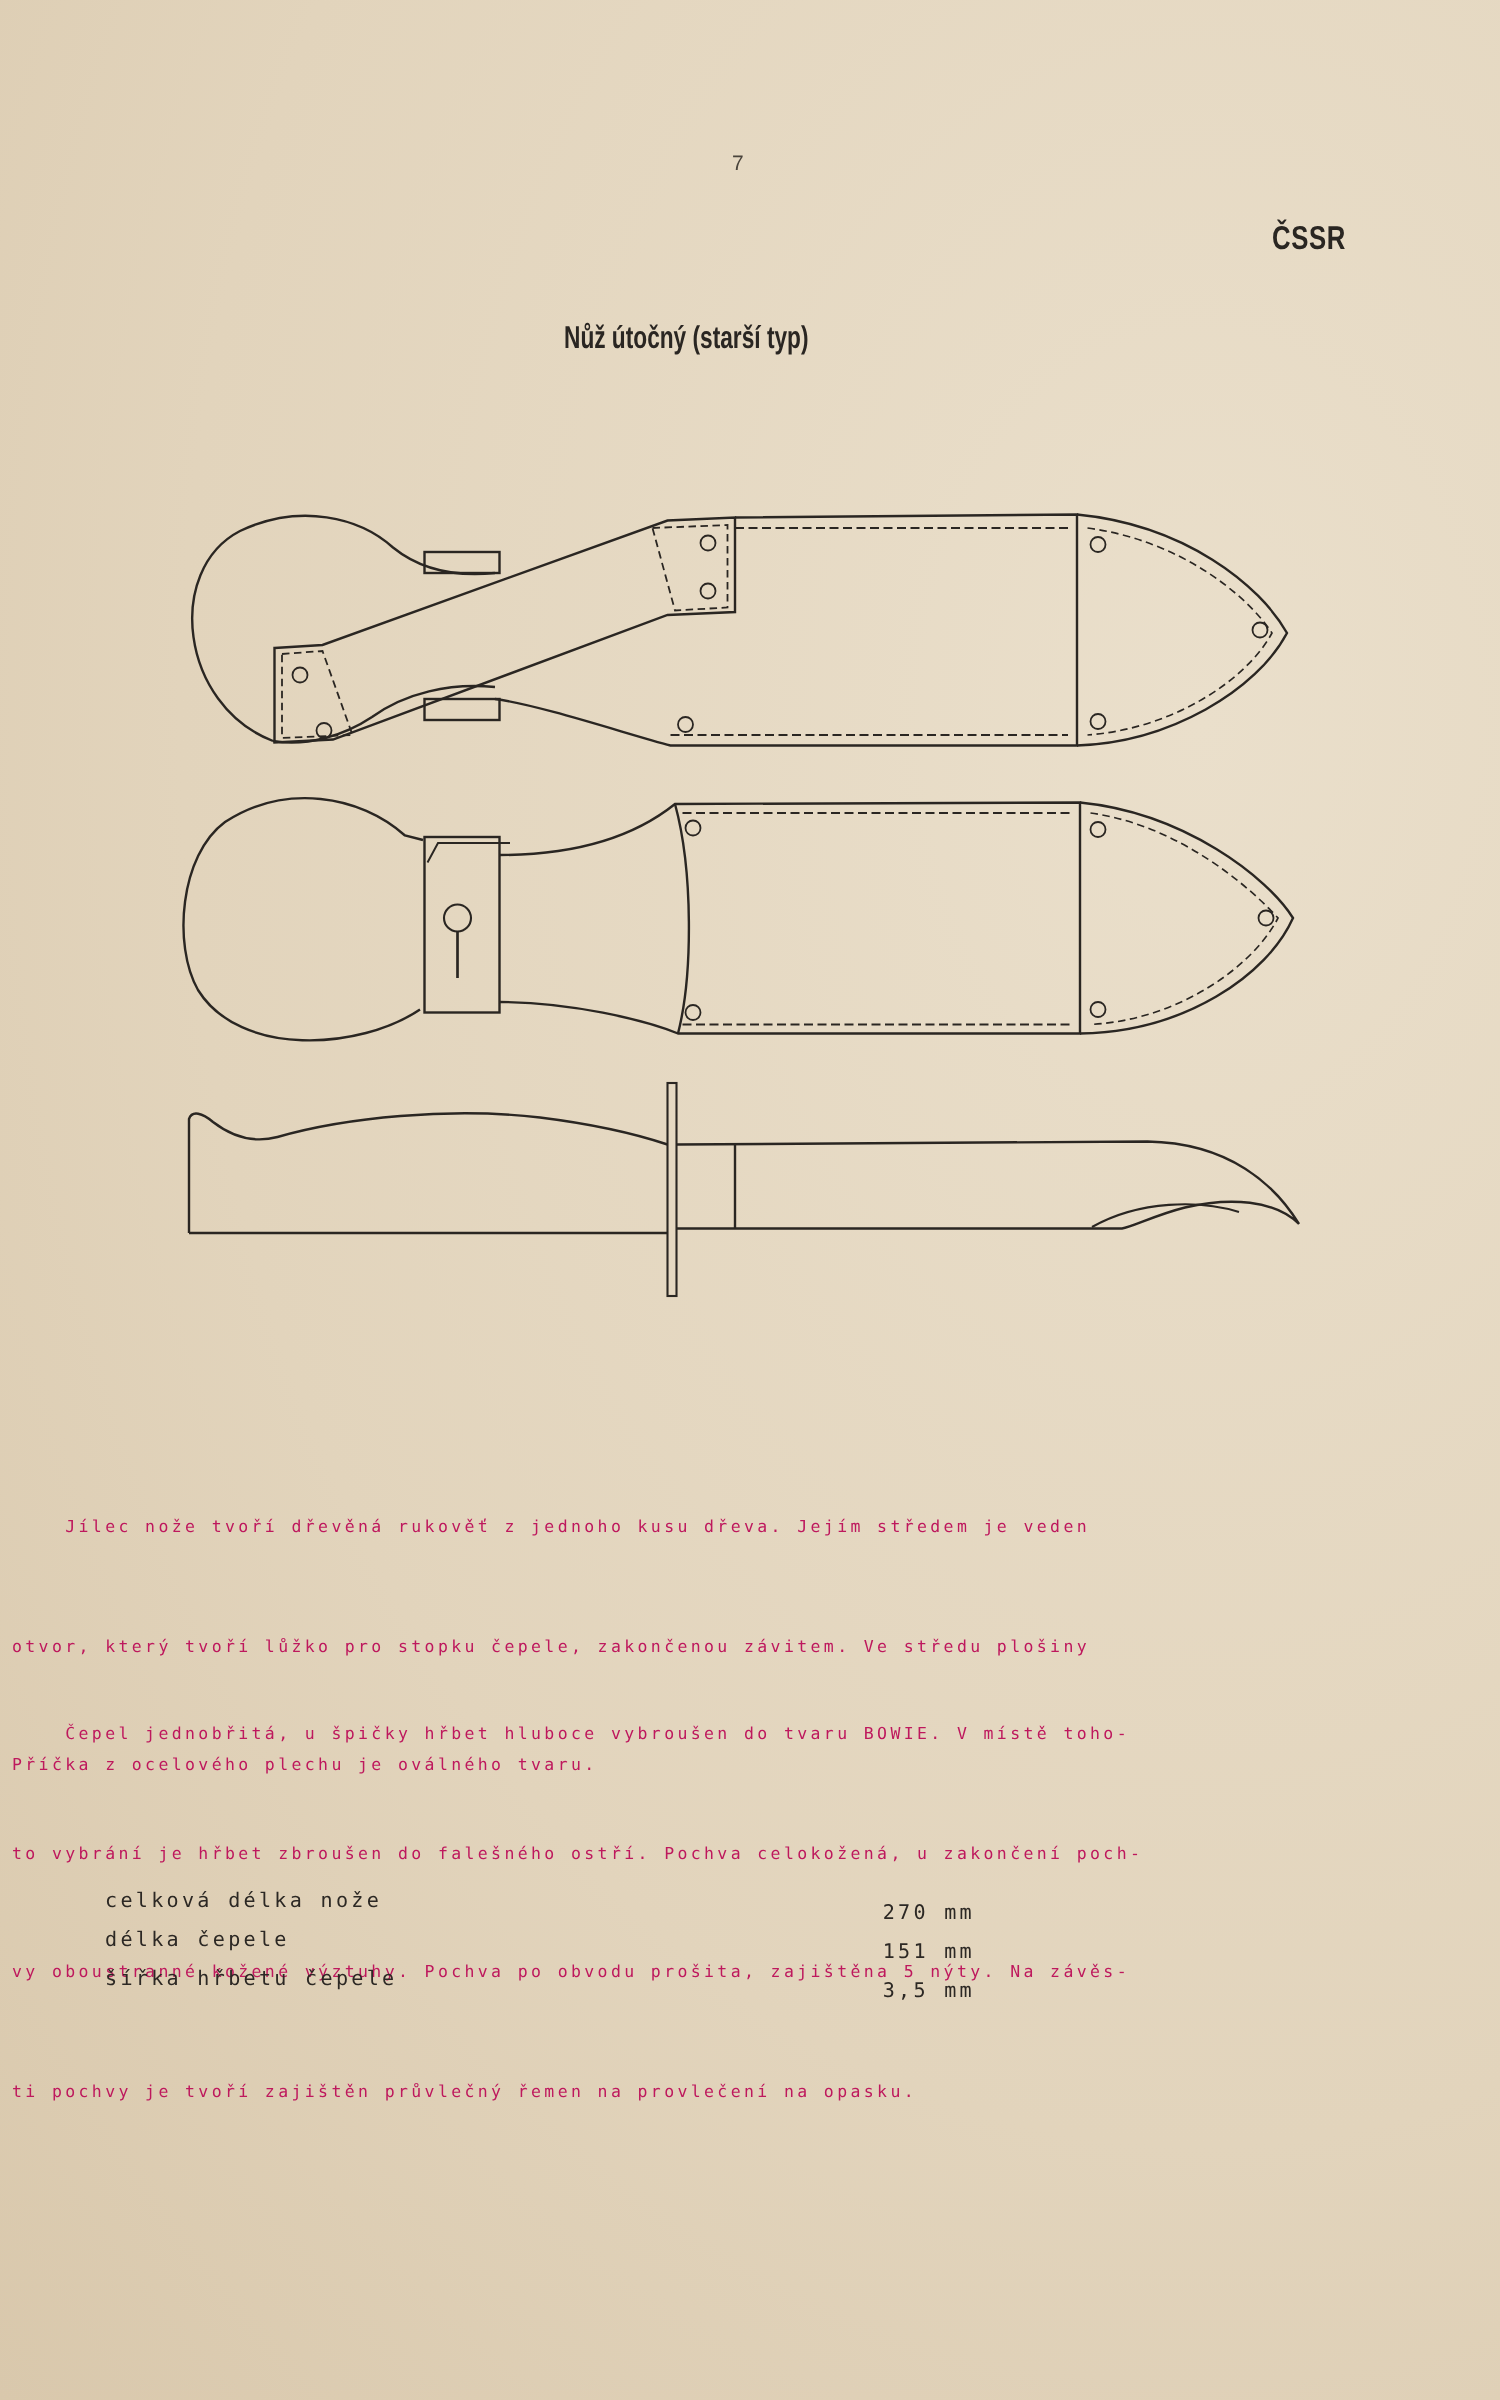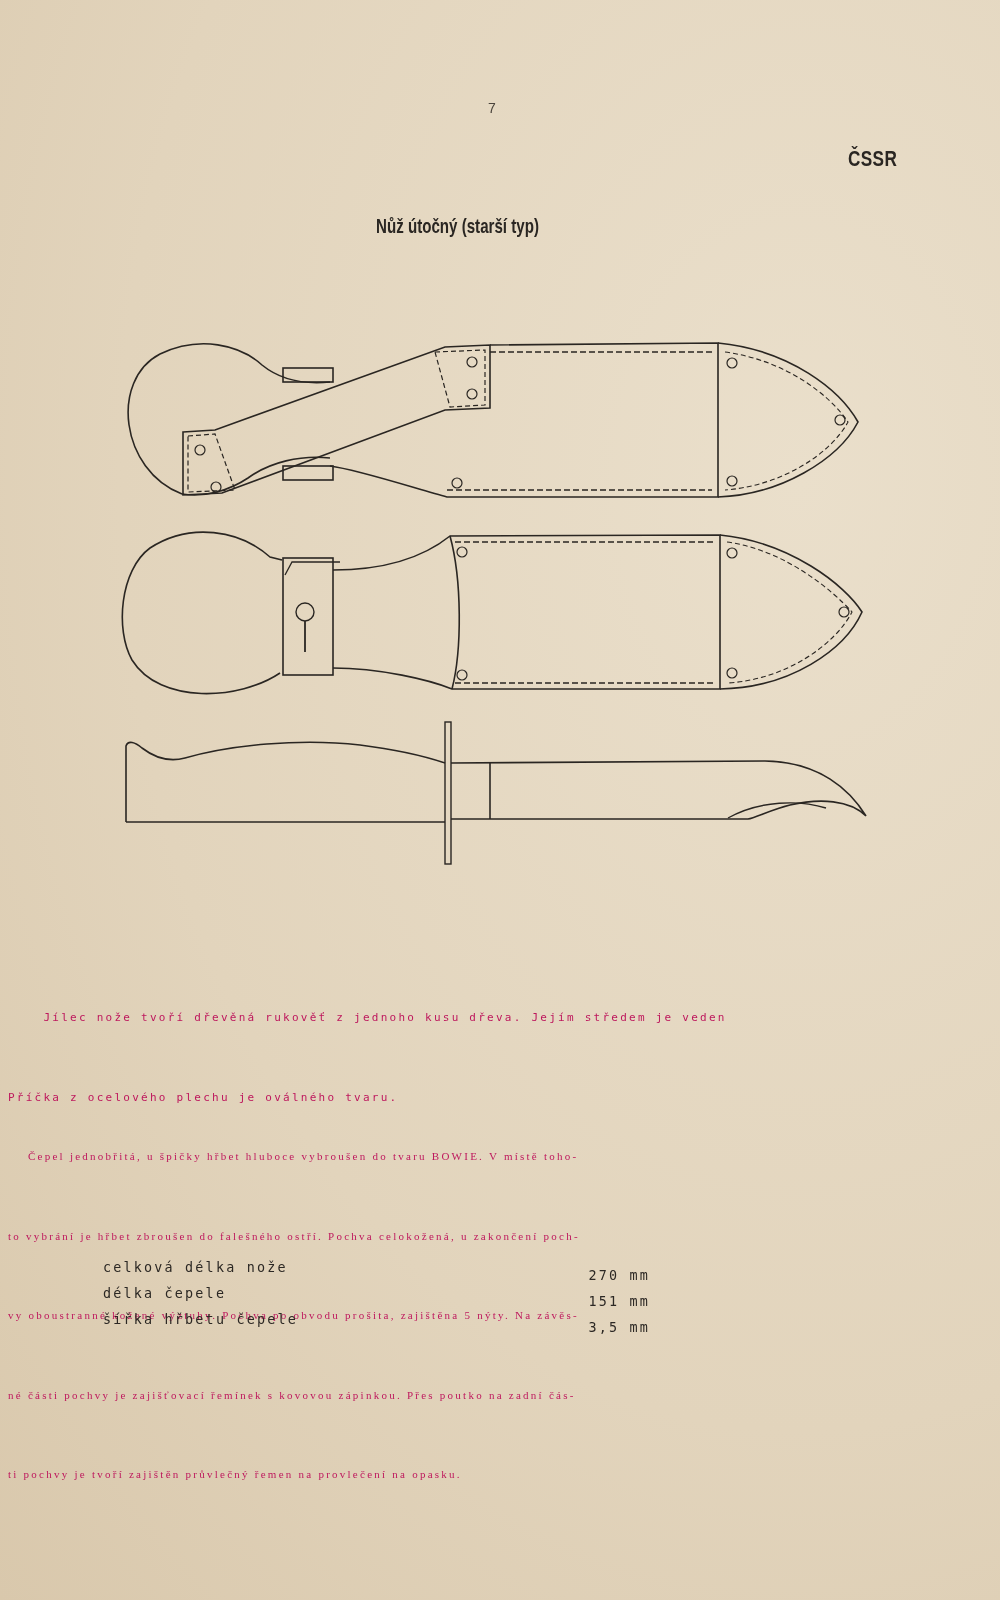--- a/index.html
+++ b/index.html
@@ -26,28 +26,28 @@
   }
   svg.drawing { position: absolute; left: 0; top: 0; }
   .para {
     position: absolute; left: 8px; width: 975px;
     font-family: "DejaVu Sans Mono", monospace; font-size: 11px;
     line-height: 26.5px; letter-spacing: 2.25px; color: #be185d;
     white-space: pre;
   }
   .para .line { display: block; }
   .p1 { top: 952px; }
-  .p2 { top: 1090px; font-family: Liberation Serif, serif; }
+  .p2 { top: 1090px; }
   .specs {
     position: absolute; left: 70px; top: 1260px; width: 580px;
     font-family: "DejaVu Sans Mono", monospace; font-size: 13.4px; letter-spacing: 2.2px;
     color: #2c2824;
   }
   .spec-row { position: relative; height: 26px; }
-  .spec-label { position: absolute; left: 0; margin-left: 33px; }
+  .spec-label { position: absolute; left: 0; }
   .spec-value { position: absolute; right: 0; text-align: center; top: 8px; }
 </style>
 </head>
 <body>
 
 <div class="page-number">7</div>
 <div class="country">ČSSR</div>
 <div class="title">Nůž útočný (starší typ)</div>
 
 <svg class="drawing" width="1000" height="880" viewBox="0 0 1000 880" fill="none" stroke="#2a2622" stroke-width="1.6">
@@ -104,28 +104,28 @@
     <line x1="126" y1="822" x2="445" y2="822"></line>
     <rect x="445" y="722" width="6" height="142" stroke-width="1.4"></rect>
     <path d="M451,763 L765,761 C820,762 850,790 866,816 C850,800 820,798 790,805 C770,810 755,818 748,819 L451,819"></path>
     <line x1="490" y1="763" x2="490" y2="819"></line>
     <path d="M728,818 C760,800 800,800 826,808" stroke-width="1.4"></path>
   </g>
 </svg>
 
 <div class="para p1">
   <span class="line">    Jílec nože tvoří dřevěná rukověť z jednoho kusu dřeva. Jejím středem je veden</span>
+  <span class="line">otvor, který tvoří lůžko pro stopku čepele, zakončenou závitem. Ve středu plošiny</span>
   <span class="line">Příčka z ocelového plechu je oválného tvaru.</span>
 </div>
 
 <div class="para p2">
   <span class="line">    Čepel jednobřitá, u špičky hřbet hluboce vybroušen do tvaru BOWIE. V místě toho-</span>
   <span class="line">to vybrání je hřbet zbroušen do falešného ostří. Pochva celokožená, u zakončení poch-</span>
   <span class="line">vy oboustranné kožené výztuhy. Pochva po obvodu prošita, zajištěna 5 nýty. Na závěs-</span>
-  <span class="line">né části pochvy je zajišťovací řemínek s kovovou zápinkou. Přes poutko na zadní čás-</span>
   <span class="line">ti pochvy je tvoří zajištěn průvlečný řemen na provlečení na opasku.</span>
 </div>
 
 <div class="specs">
   <div class="spec-row">
     <span class="spec-label">celková délka nože</span>
     <span class="spec-value">270 mm</span>
   </div>
   <div class="spec-row">
     <span class="spec-label">délka čepele</span>

